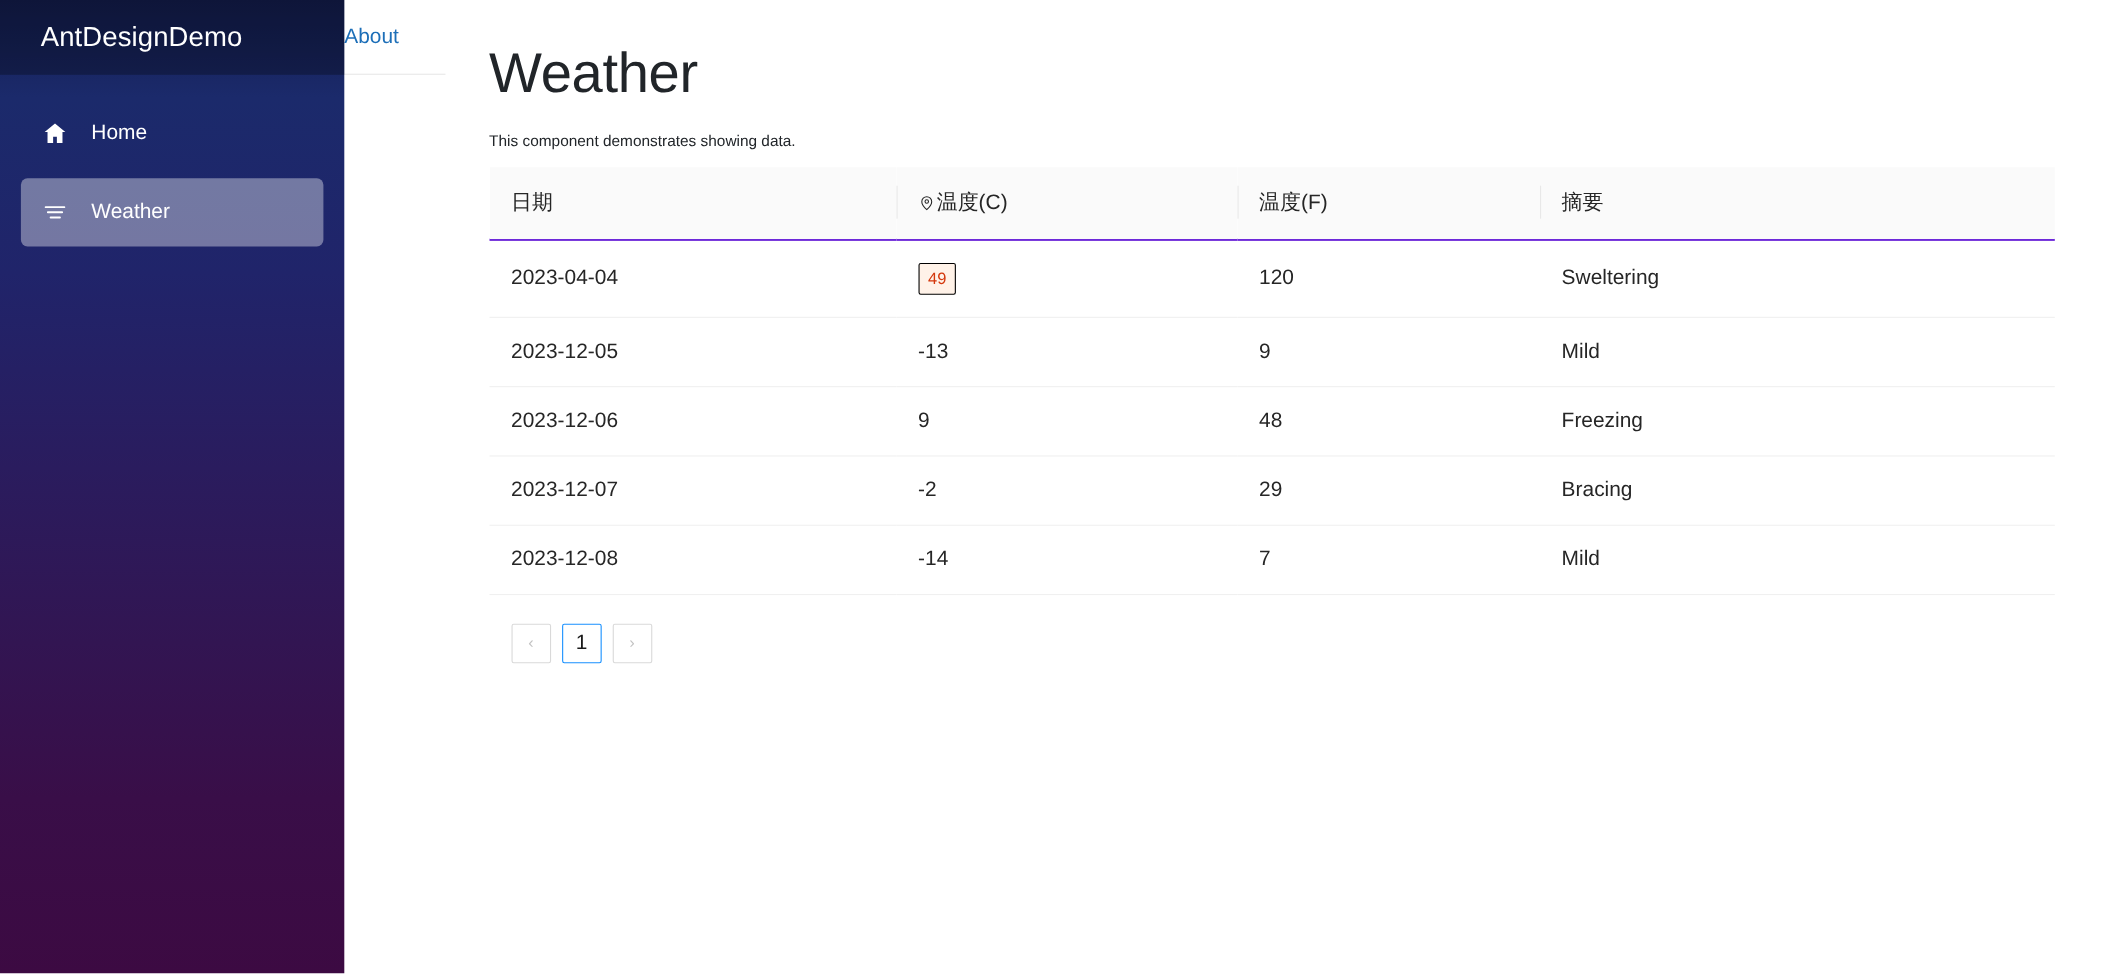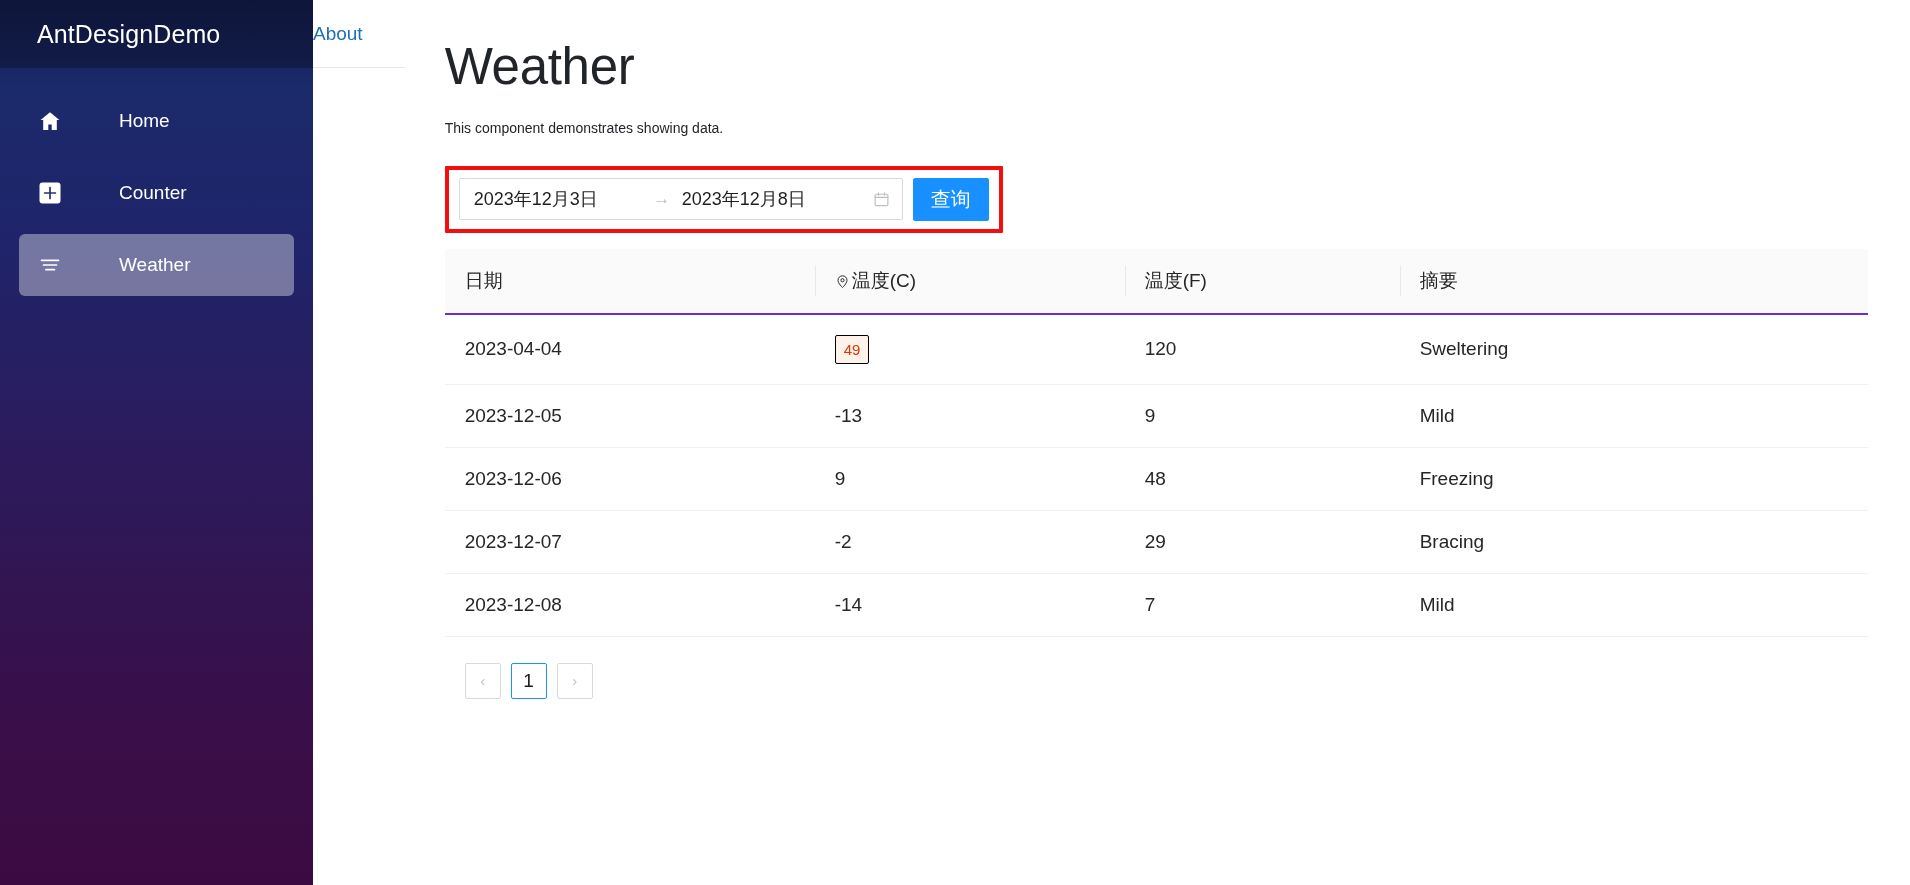--- a/index.html
+++ b/index.html
@@ -48,21 +48,20 @@
   .nav { padding-top: 22px; }
   .nav-item {
     height: 62px;
     margin: 0 19px 10px 19px;
     border-radius: 6px;
     display: flex;
     align-items: center;
     padding-left: 18px;
     cursor: pointer;
     user-select: none;
-    gap: 36px;
   }
   .nav-item.active { background: rgba(255,255,255,0.38); }
   .nav-icon {
     width: 26px; height: 26px;
     margin-right: 20px;
     display: flex; align-items: center; justify-content: center;
     flex: 0 0 26px;
   }
   .nav-icon svg { display: block; }
   .nav-label {
@@ -269,29 +268,20 @@
 
       <div class="nav-item">
         <span class="nav-icon">
           <svg width="24" height="24" viewBox="0 0 24 24" fill="#ffffff">
             <path d="M12 3.2 2.6 11.1h2.6V21h5.1v-5.6h3.4V21h5.1v-9.9h2.6L12 3.2z"></path>
           </svg>
         </span>
         <span class="nav-label">Home</span>
       </div>
 
-      <div class="nav-item">
-        <span class="nav-icon">
-          <svg width="24" height="24" viewBox="0 0 24 24">
-            <rect x="1.5" y="1.5" width="21" height="21" rx="3" fill="#ffffff"></rect>
-            <path d="M12 6.6v10.8M6.6 12h10.8" stroke="#2b2f72" stroke-width="1.7" stroke-linecap="round"></path>
-          </svg>
-        </span>
-        <span class="nav-label">Counter</span>
-      </div>
 
       <div class="nav-item active">
         <span class="nav-icon">
           <svg width="24" height="24" viewBox="0 0 24 24" stroke="#ffffff" stroke-width="1.7" stroke-linecap="round">
             <path d="M3.5 7.3h17M5.5 12h13M8 16.7h8.5"></path>
           </svg>
         </span>
         <span class="nav-label">Weather</span>
       </div>
 
@@ -303,38 +293,20 @@
     <header class="topbar">
       <a class="about-link" href="#">About</a>
     </header>
 
     <section class="content">
 
       <h1 class="page-title">Weather</h1>
       <p class="page-desc">This component demonstrates showing data.</p>
 
       
-      <div class="annot-box">
-        <div class="picker-row">
-
-          <div class="range-picker">
-            <input class="rp-input" type="text" value="2023年12月3日" style="">
-            <span class="rp-sep">→</span>
-            <input class="rp-input" type="text" value="2023年12月8日" style="">
-            <span class="rp-suffix">
-              <svg width="17" height="17" viewBox="0 0 20 20" fill="none" stroke="#bfbfbf" stroke-width="1.4">
-                <rect x="2.5" y="3.8" width="15" height="13.4" rx="1.4"></rect>
-                <path d="M2.5 7.6h15M6.4 2.3v2.8M13.6 2.3v2.8" stroke-linecap="round"></path>
-              </svg>
-            </span>
-          </div>
-
-          <button class="query-btn" type="button">查询</button>
-        </div>
-      </div>
 
       
       <div class="table-wrap">
         <table class="ant-table">
           <colgroup>
             <col class="col-date">
               <col class="col-c">
               <col class="col-f">
               <col>
           </colgroup>

